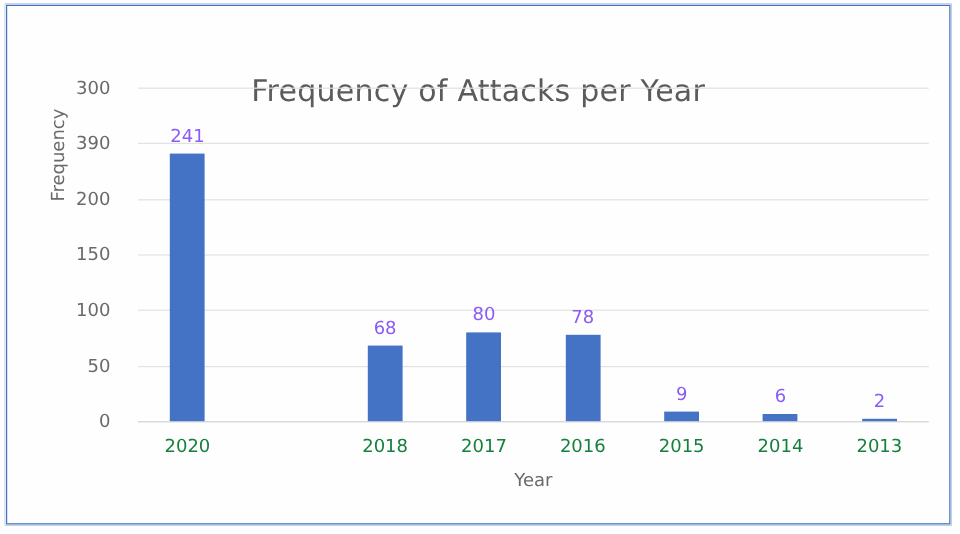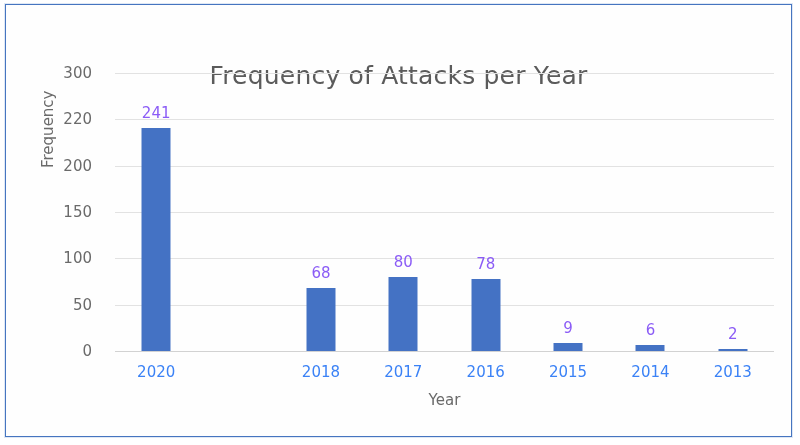--- a/index.html
+++ b/index.html
@@ -116,21 +116,21 @@
     color: #8b5cf6;
     white-space: nowrap;
   }
   .xtick {
     position: absolute;
     left: 50%;
     transform: translateX(-50%);
     top: 100%;
     margin-top: 12px;
     font-size: 15px;
-    color: #3b82f6;
+    color: #15803d;
     white-space: nowrap;
   }
 
   
   #x-axis-title {
     position: absolute;
     left: 109px;
     width: 659px;
     top: 386px;
     text-align: center;
@@ -146,21 +146,21 @@
 
   <div id="chart-title">Frequency of Attacks per Year</div>
 
   <div id="y-axis-title">Frequency</div>
 
   <div id="plot-area">
 
   <div class="gridline" style="top: 0px;"></div>
       <div class="ytick" style="top: 0px;">300</div>
       <div class="gridline" style="top: 46.3333px;"></div>
-      <div class="ytick" style="top: 46.3333px;">220</div>
+      <div class="ytick" style="top: 46.3333px;">390</div>
       <div class="gridline" style="top: 92.6667px;"></div>
       <div class="ytick" style="top: 92.6667px;">200</div>
       <div class="gridline" style="top: 139px;"></div>
       <div class="ytick" style="top: 139px;">150</div>
       <div class="gridline" style="top: 185.333px;"></div>
       <div class="ytick" style="top: 185.333px;">100</div>
       <div class="gridline" style="top: 231.667px;"></div>
       <div class="ytick" style="top: 231.667px;">50</div>
       <div class="gridline baseline" style="top: 278px;"></div>
       <div class="ytick" style="top: 278px;">0</div>

